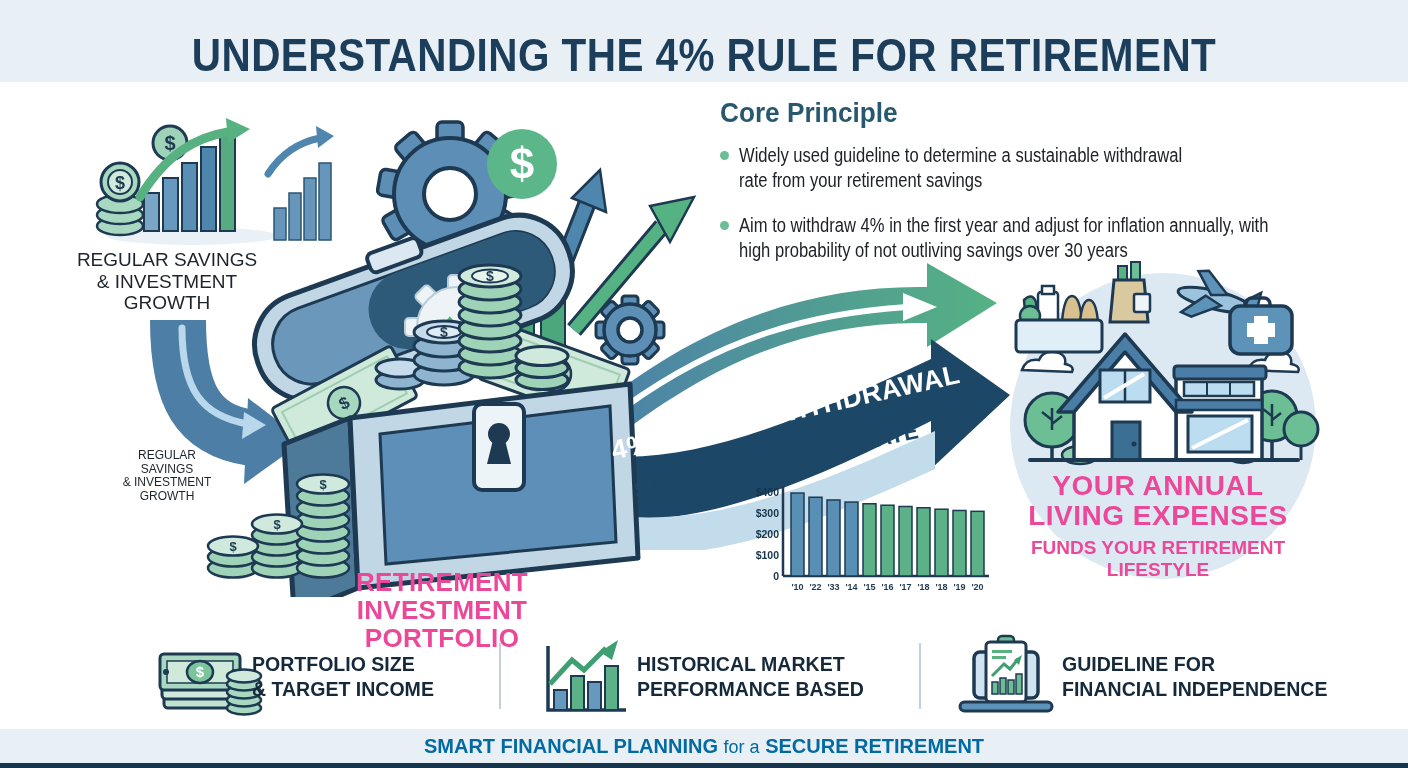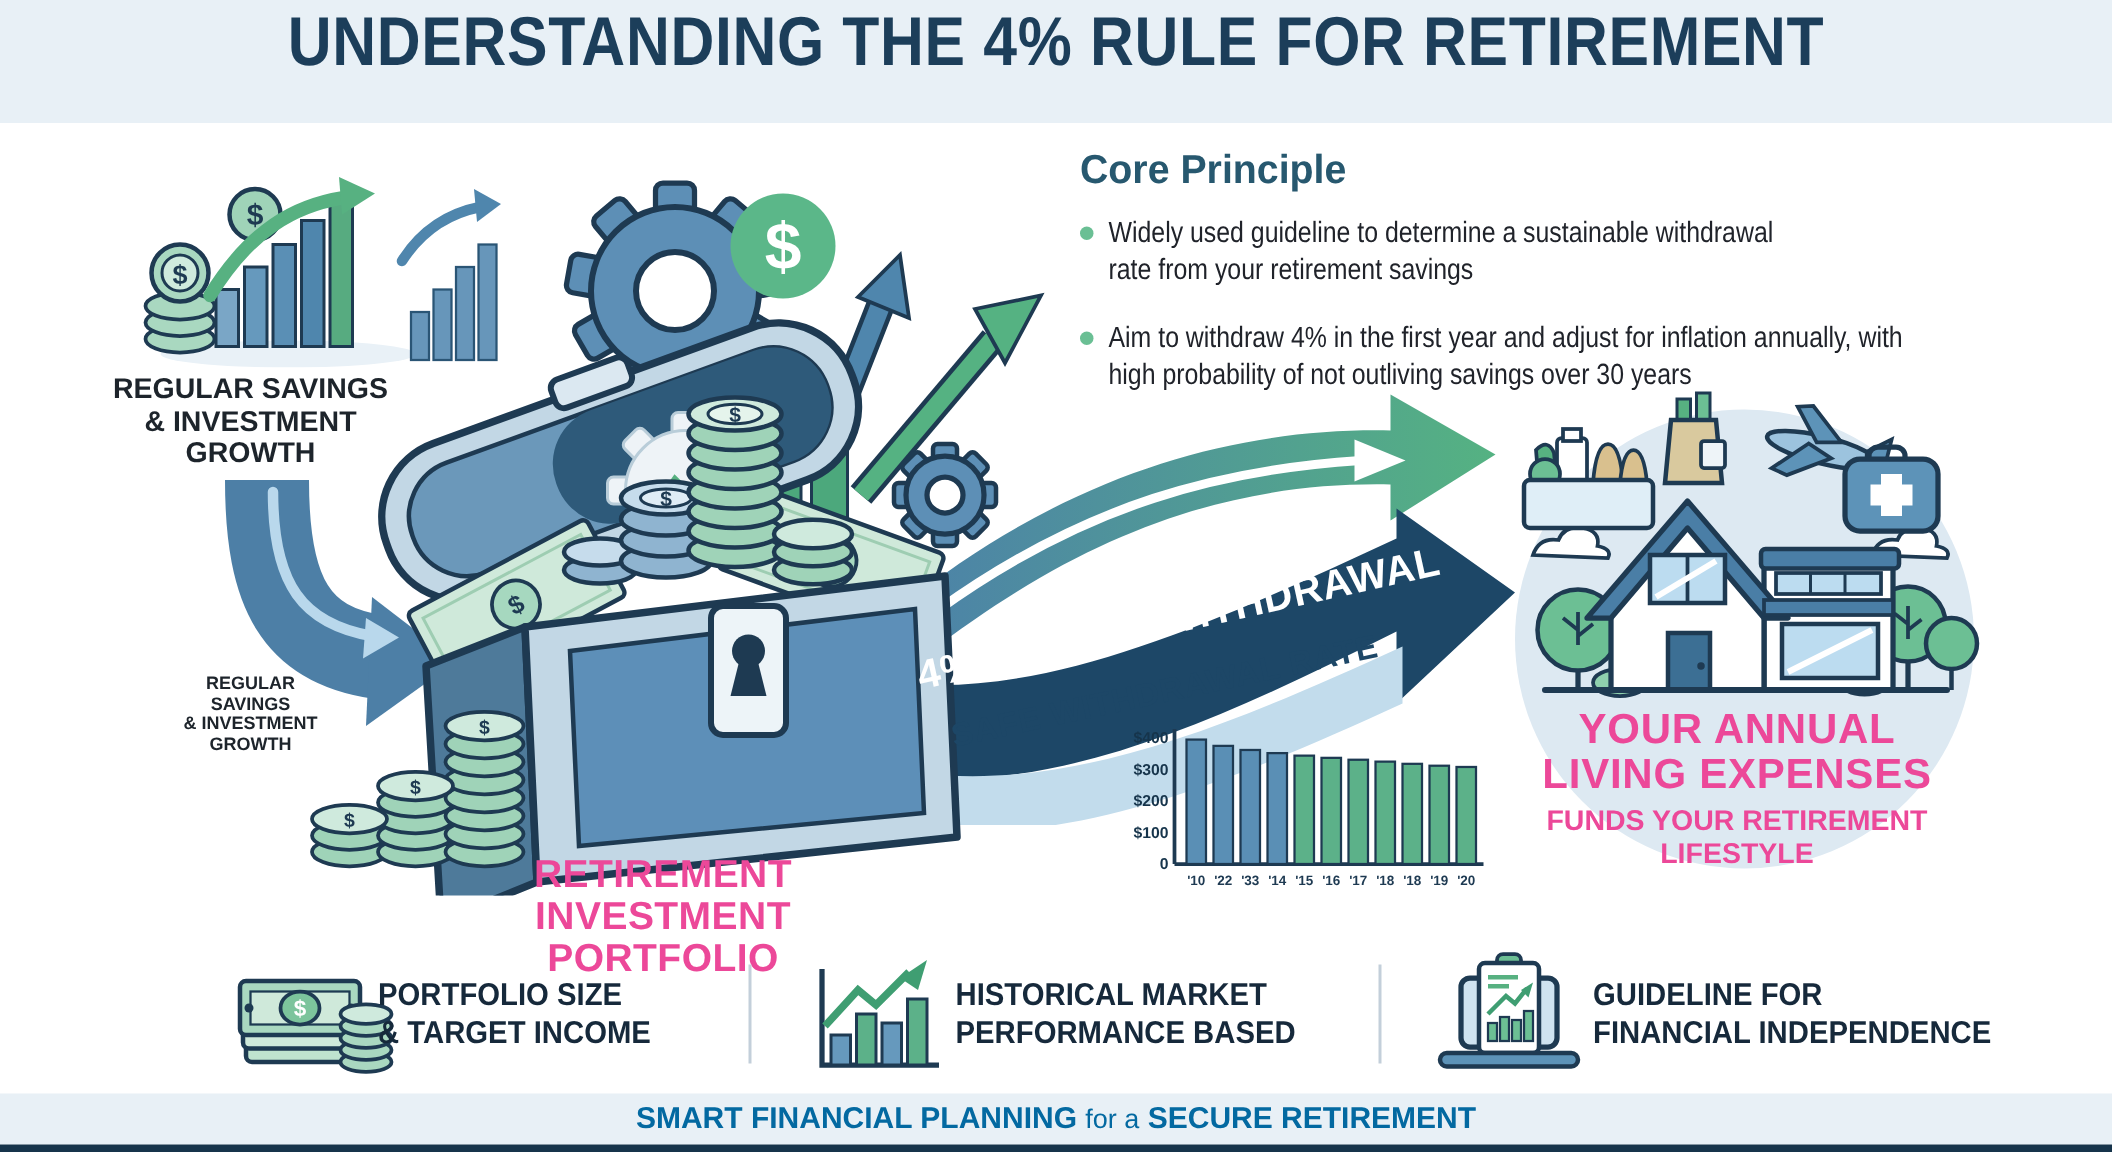--- a/index.html
+++ b/index.html
@@ -1,23 +1,23 @@
 <!DOCTYPE html>
 <html><head>
 <meta charset="utf-8">
 <style>
   html,body{margin:0;padding:0;background:#fff;}
   #canvas{position:relative;width:1408px;height:768px;overflow:hidden;background:#ffffff;
           font-family:"Liberation Sans",sans-serif;}
   .abs{position:absolute;}
   .strip{left:0;width:1408px;background:#e8f0f6;}
-  .title-wrap{top:0;height:82px;display:flex;align-items:flex-start;justify-content:center;}
+  .title-wrap{top:0;height:82px;display:flex;align-items:flex-end;justify-content:center;}
   .title{font-size:46px;font-weight:800;color:#1c3e5a;letter-spacing:.5px;white-space:nowrap;
          display:inline-block;transform:scaleX(.88);}
-  .lbl{font-weight:700;color:#1d242b;text-align:center;line-height:1.14;}
+  .lbl{font-weight:400;color:#1d242b;text-align:center;line-height:1.14;}
   .lbl span{display:block;}
   .cp-head{font-size:27px;font-weight:800;color:#27586f;transform:scaleX(.97);transform-origin:left;}
   .bullet-row{display:flex;align-items:flex-start;margin-top:14px;}
   .dot{width:9px;height:9px;border-radius:50%;background:#6abf94;margin:8px 10px 0 0;flex:none;}
   .btext{font-size:19.5px;color:#20232a;line-height:1.28;transform:scaleX(.85);transform-origin:left;}
   .btext span{display:block;white-space:nowrap;}
   .band-text{font-weight:800;text-align:center;white-space:nowrap;}
   .big-lbl{font-weight:800;color:#ec4899;text-align:center;line-height:1.08;}
   .feat-text{font-weight:800;color:#16293b;font-size:21px;line-height:1.18;transform:scaleX(.93);
              transform-origin:left;white-space:nowrap;}

